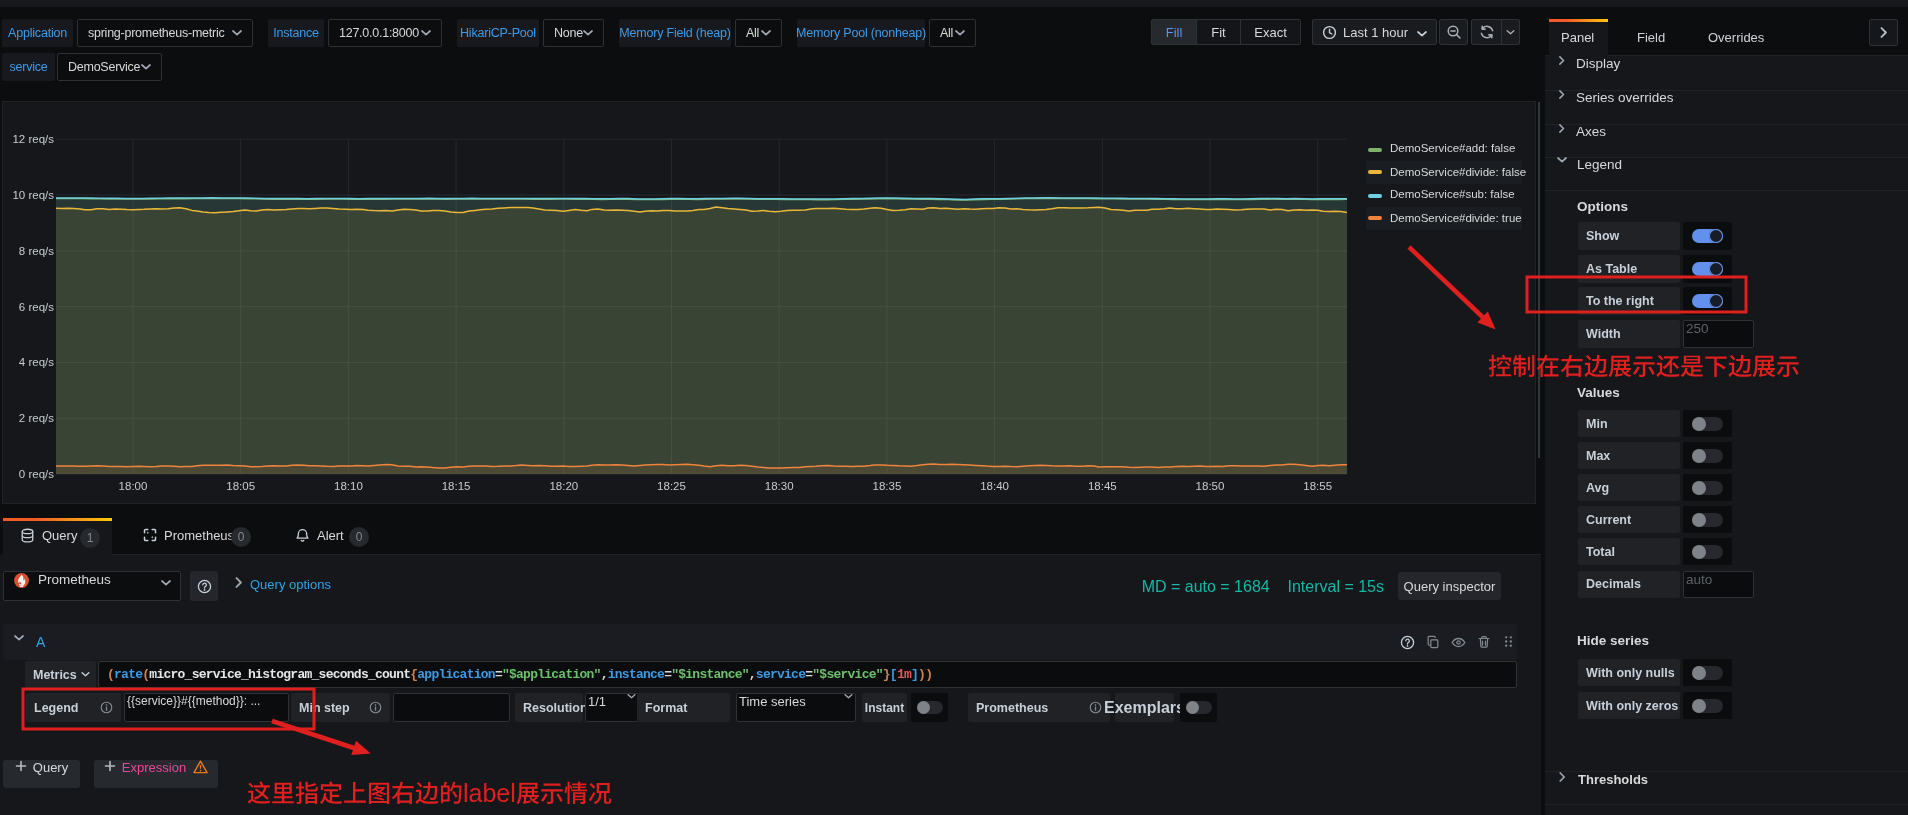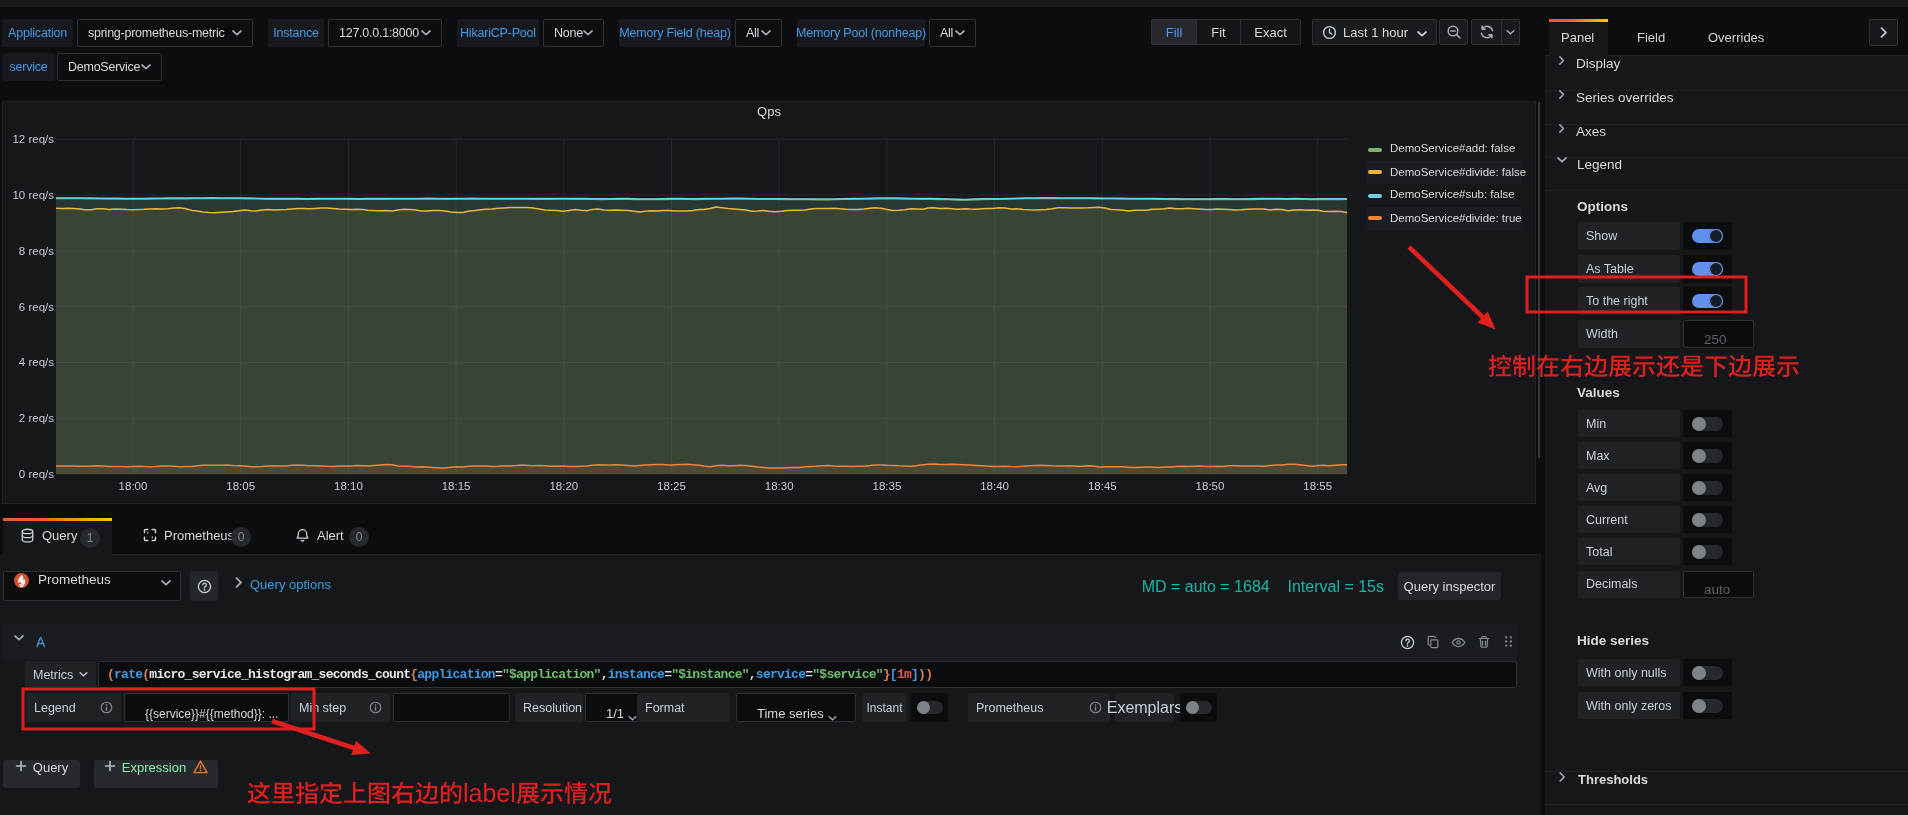--- a/index.html
+++ b/index.html
@@ -1,21 +1,21 @@
 <!DOCTYPE html>
 <html><head><meta charset="utf-8"><style>*{margin:0;padding:0;box-sizing:border-box}
 html,body{width:1908px;height:815px;background:#0c0d0f;font-family:"Liberation Sans",sans-serif;overflow:hidden}
 #root{position:absolute;left:0;top:0;width:1908px;height:815px}
 .abs{position:absolute}
 .row{display:flex;align-items:flex-start}
 .lbl{position:absolute;display:flex;align-items:center;background:#17191e;color:#3e9be8;font-size:12.5px;letter-spacing:-0.2px;font-weight:500;border-radius:2px;padding:0 8px;height:28px;white-space:nowrap}
 .val{position:absolute;display:flex;align-items:center;justify-content:space-between;background:#0c0d0f;border:1px solid #2c3235;color:#d8d9da;font-size:12.5px;letter-spacing:-0.25px;border-radius:2px;padding:0 10px;height:28px;white-space:nowrap}
-.optlbl{position:absolute;display:flex;align-items:center;background:#202226;color:#c7d0d9;font-size:12.5px;font-weight:400;border-radius:2px;padding:0 8px;white-space:nowrap}
+.optlbl{position:absolute;display:flex;align-items:center;background:#202226;color:#c7d0d9;font-size:12.5px;font-weight:700;border-radius:2px;padding:0 8px;white-space:nowrap}
 .optbox{position:absolute;background:#0b0c0e;border-radius:2px;display:flex;align-items:center;justify-content:center}
-.inp{position:absolute;display:flex;align-items:flex-end;background:#0b0c0e;border:1px solid #2c3235;border-radius:2px;color:#d8d9da;font-size:13px;padding:0 20px;white-space:nowrap}
+.inp{position:absolute;display:flex;align-items:flex-start;background:#0b0c0e;border:1px solid #2c3235;border-radius:2px;color:#d8d9da;font-size:13px;padding:0 2px;white-space:nowrap}
 .ph{color:#5c6268}
 .sect{position:absolute;color:#d8d9da;font-size:13px;font-weight:600}
 .tgl{width:31px;height:14px;border-radius:8px;position:relative}
 .tgl.on{background:#6191ec}
 .tgl.on:after{content:"";position:absolute;right:0px;top:0px;width:14px;height:14px;border-radius:50%;background:#171c29;box-shadow:0 0 0 1px #6e9af0 inset}
 .tgl.off{background:#26282d}
 .tgl.off:after{content:"";position:absolute;left:0px;top:0px;width:14px;height:14px;border-radius:50%;background:#7e838a}
 .tabtxt{position:absolute;color:#d0d4d9;font-size:13px}
 .tgl.sm{width:26px;height:13px}
 .tgl.sm:after{width:13px!important;height:13px!important}
@@ -74,21 +74,20 @@
           <path d="M12.8 13.8v-2.9H9.9" fill="none" stroke="#a7adb4" stroke-width="1.6" stroke-linecap="round" stroke-linejoin="round"></path>
         </svg>
       </span>
       <span style="flex:1;display:flex;justify-content:center">
         <svg width="9" height="5" viewBox="0 0 10 6" style="flex:none">
           <path d="M1 1l4 3.6L9 1" stroke="#a7adb4" stroke-width="1.7" fill="none" stroke-linecap="round" stroke-linejoin="round"></path>
         </svg>
       </span>
     </div>
 <div class="abs" style="left:2px;top:101px;width:1534px;height:403px;background:#15171a;border:1px solid #202226"></div>
-<div class="abs" style="left:2px;top:104px;width:1534px;height:16px;color:#d8d9da;font-size:13px;font-weight:500;text-align:center">Qps</div>
 <svg class="abs" style="left:2px;top:101px" width="1534" height="403" viewBox="0 0 1534 403">
       <g transform="translate(-2,-101)">
         <line x1="56" y1="139.2" x2="1347" y2="139.2" stroke="#25282c" stroke-width="1"></line>
         <line x1="56" y1="195.0" x2="1347" y2="195.0" stroke="#25282c" stroke-width="1"></line>
         <line x1="56" y1="250.8" x2="1347" y2="250.8" stroke="#25282c" stroke-width="1"></line>
         <line x1="56" y1="306.7" x2="1347" y2="306.7" stroke="#25282c" stroke-width="1"></line>
         <line x1="56" y1="362.5" x2="1347" y2="362.5" stroke="#25282c" stroke-width="1"></line>
         <line x1="56" y1="418.3" x2="1347" y2="418.3" stroke="#25282c" stroke-width="1"></line>
         <line x1="56" y1="474.1" x2="1347" y2="474.1" stroke="#25282c" stroke-width="1"></line>
         <line x1="133.0" y1="139" x2="133.0" y2="474" stroke="#25282c" stroke-width="1"></line>
@@ -287,21 +286,21 @@
         <rect x="7.2" y="7" width="1.6" height="5" fill="#848a91"></rect>
         <rect x="7.2" y="4" width="1.6" height="1.8" fill="#848a91"></rect>
       </svg></div>
 <div class="optlbl" style="left:1115px;top:693px;width:59px;height:29px;font-size:16px;padding:0 4px;justify-content:center">Exemplars</div>
 <div class="optbox" style="left:1180px;top:693px;width:37px;height:29px">
       <span class="tgl off sm"></span>
     </div>
 <div class="abs row" style="left:3px;top:760px;width:77px;height:28px;background:#26292e;border-radius:3px;justify-content:center;color:#d8d9da;font-size:13px;font-weight:500"><svg width="12" height="12" viewBox="0 0 12 12" style="margin-right:6px">
         <path d="M6 1.5v9M1.5 6h9" stroke="#b6bcc2" stroke-width="1.6" stroke-linecap="round"></path>
       </svg>Query</div>
-<div class="abs row" style="left:94px;top:760px;width:124px;height:28px;background:#26292e;border-radius:3px;justify-content:center;color:#86efac;font-size:13px;font-weight:500"><svg width="12" height="12" viewBox="0 0 12 12" style="margin-right:6px">
+<div class="abs row" style="left:94px;top:760px;width:124px;height:28px;background:#26292e;border-radius:3px;justify-content:center;color:#ec4899;font-size:13px;font-weight:500"><svg width="12" height="12" viewBox="0 0 12 12" style="margin-right:6px">
         <path d="M6 1.5v9M1.5 6h9" stroke="#b6bcc2" stroke-width="1.6" stroke-linecap="round"></path>
       </svg>Expression<svg width="15" height="14" viewBox="0 0 16 15" style="margin-left:7px">
         <path d="M8 1.2L15 13.5H1z" stroke="#eb7b18" stroke-width="1.5" fill="none" stroke-linejoin="round"></path>
         <rect x="7.3" y="5.4" width="1.4" height="4" fill="#eb7b18"></rect>
         <circle cx="8" cy="11.3" r="0.9" fill="#eb7b18"></circle>
       </svg></div>
     <div class="abs" style="left:1545px;top:56px;width:363px;height:759px;background:#15171a"></div>
 <div class="abs" style="left:1549px;top:19px;width:59px;height:37px;background:#15171a;border-top:3px solid;border-image:linear-gradient(90deg,#f05a28 30%,#fbca0a 99%) 1"></div>
 <div class="abs" style="left:1545px;top:55px;width:4px;height:1px;background:#202226"></div>
 <div class="abs" style="left:1608px;top:55px;width:300px;height:1px;background:#202226"></div>

